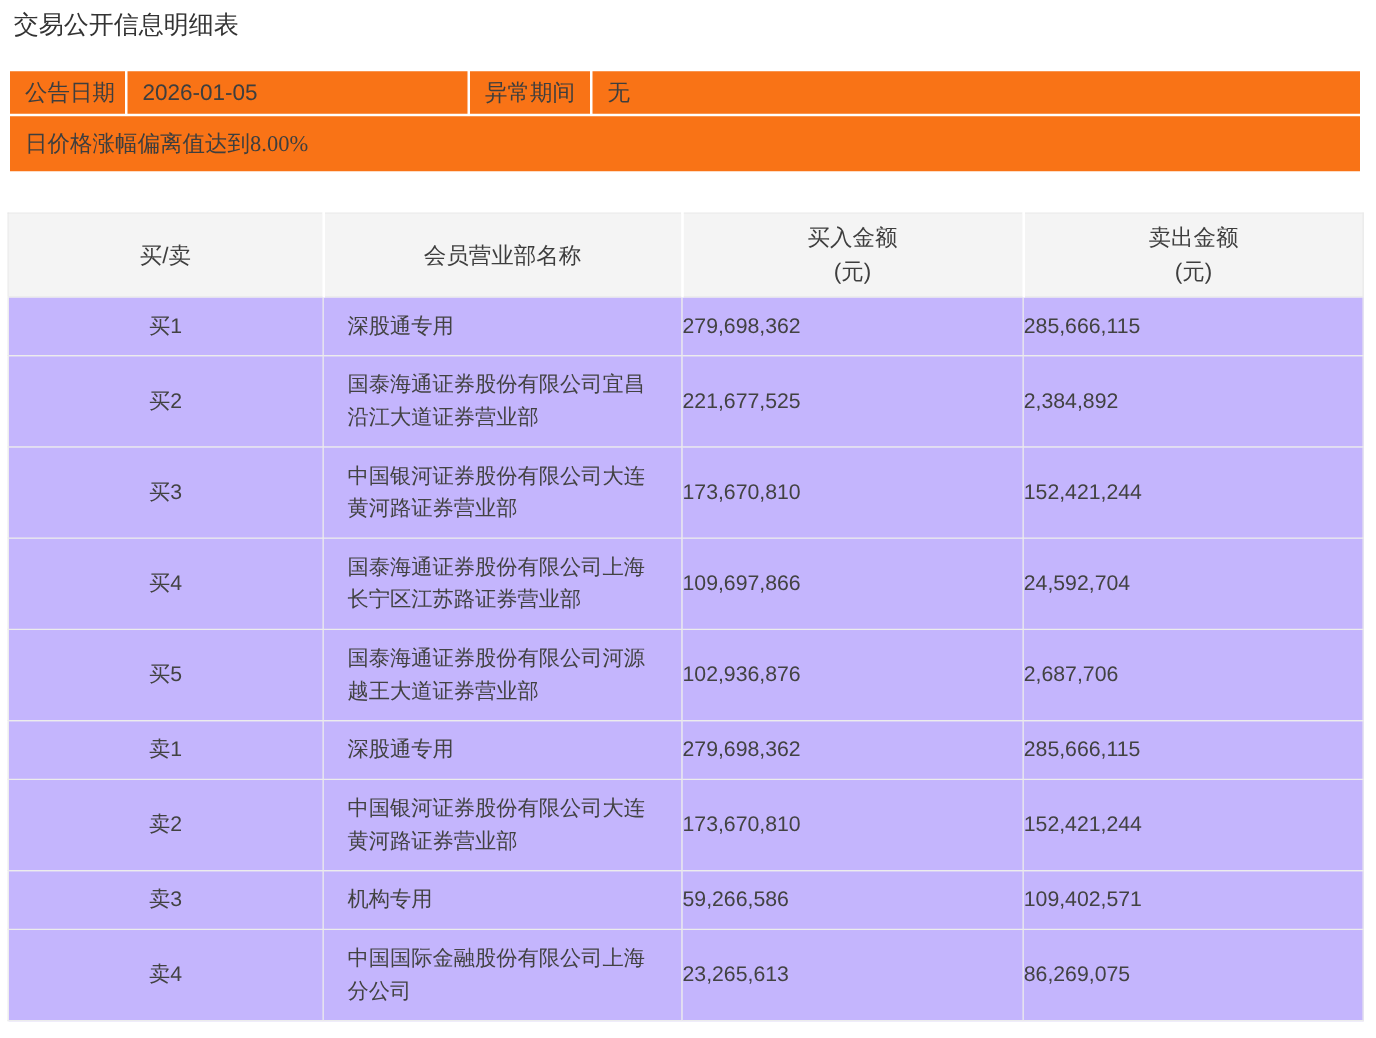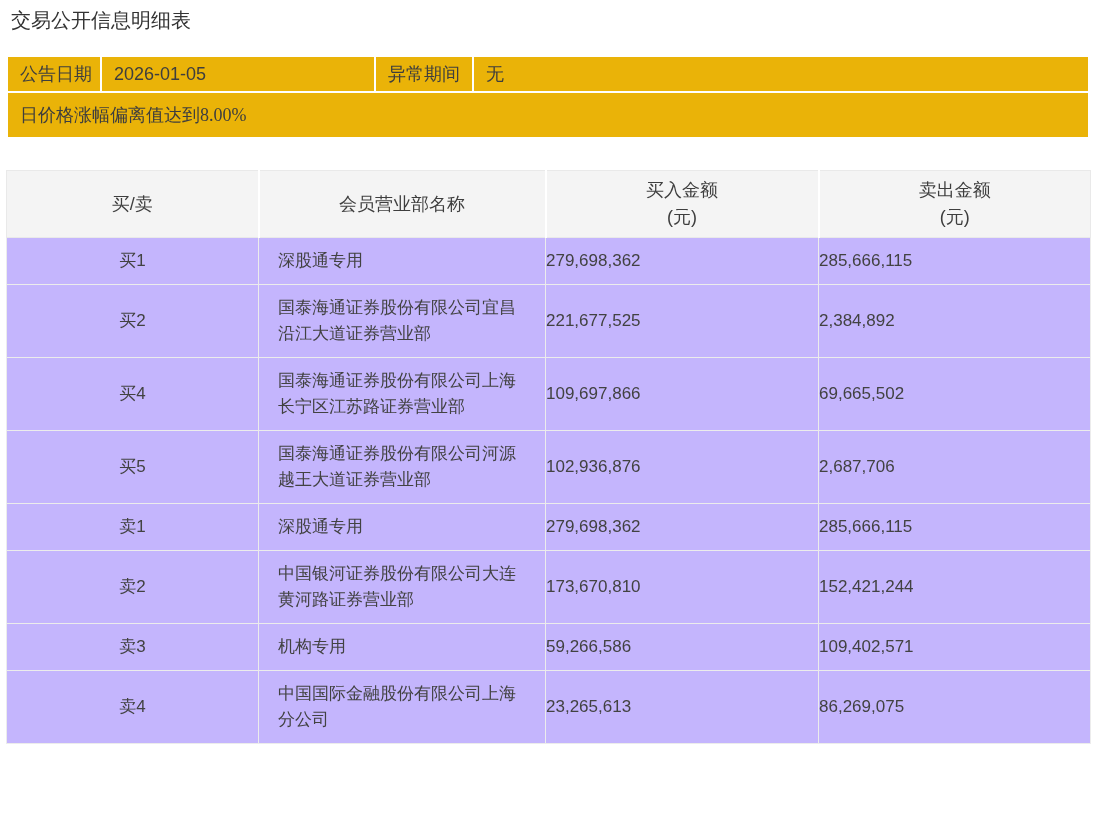--- a/index.html
+++ b/index.html
@@ -27,21 +27,21 @@
 
   
   table.info {
     border-collapse: separate;
     border-spacing: 2px;
     width: 1084px;
     margin-top: 23px;
     table-layout: fixed;
   }
   table.info td {
-    background: #eab308;
+    background: #f97316;
     font-size: 18px;
     color: #3e3e3e;
     padding: 0 12px;
     vertical-align: middle;
     white-space: nowrap;
     overflow: hidden;
   }
   table.info tr.r1 td { height: 34px; }
   table.info tr.r2 td { height: 45px; }
   table.info tr.r3 td { height: 44px; font-family: Liberation Serif, serif; }
@@ -138,24 +138,30 @@
           <td class="buy">279,698,362</td>
           <td class="sell">285,666,115</td>
         </tr>
         <tr>
           <td class="side">买2</td>
           <td class="branch">国泰海通证券股份有限公司宜昌沿江大道证券营业部</td>
           <td class="buy">221,677,525</td>
           <td class="sell">2,384,892</td>
         </tr>
         <tr>
+          <td class="side">买3</td>
+          <td class="branch">中国银河证券股份有限公司大连黄河路证券营业部</td>
+          <td class="buy">173,670,810</td>
+          <td class="sell">152,421,244</td>
+        </tr>
+        <tr>
           <td class="side">买4</td>
           <td class="branch">国泰海通证券股份有限公司上海长宁区江苏路证券营业部</td>
           <td class="buy">109,697,866</td>
-          <td class="sell">69,665,502</td>
+          <td class="sell">24,592,704</td>
         </tr>
         <tr>
           <td class="side">买5</td>
           <td class="branch">国泰海通证券股份有限公司河源越王大道证券营业部</td>
           <td class="buy">102,936,876</td>
           <td class="sell">2,687,706</td>
         </tr>
         <tr>
           <td class="side">卖1</td>
           <td class="branch">深股通专用</td>

